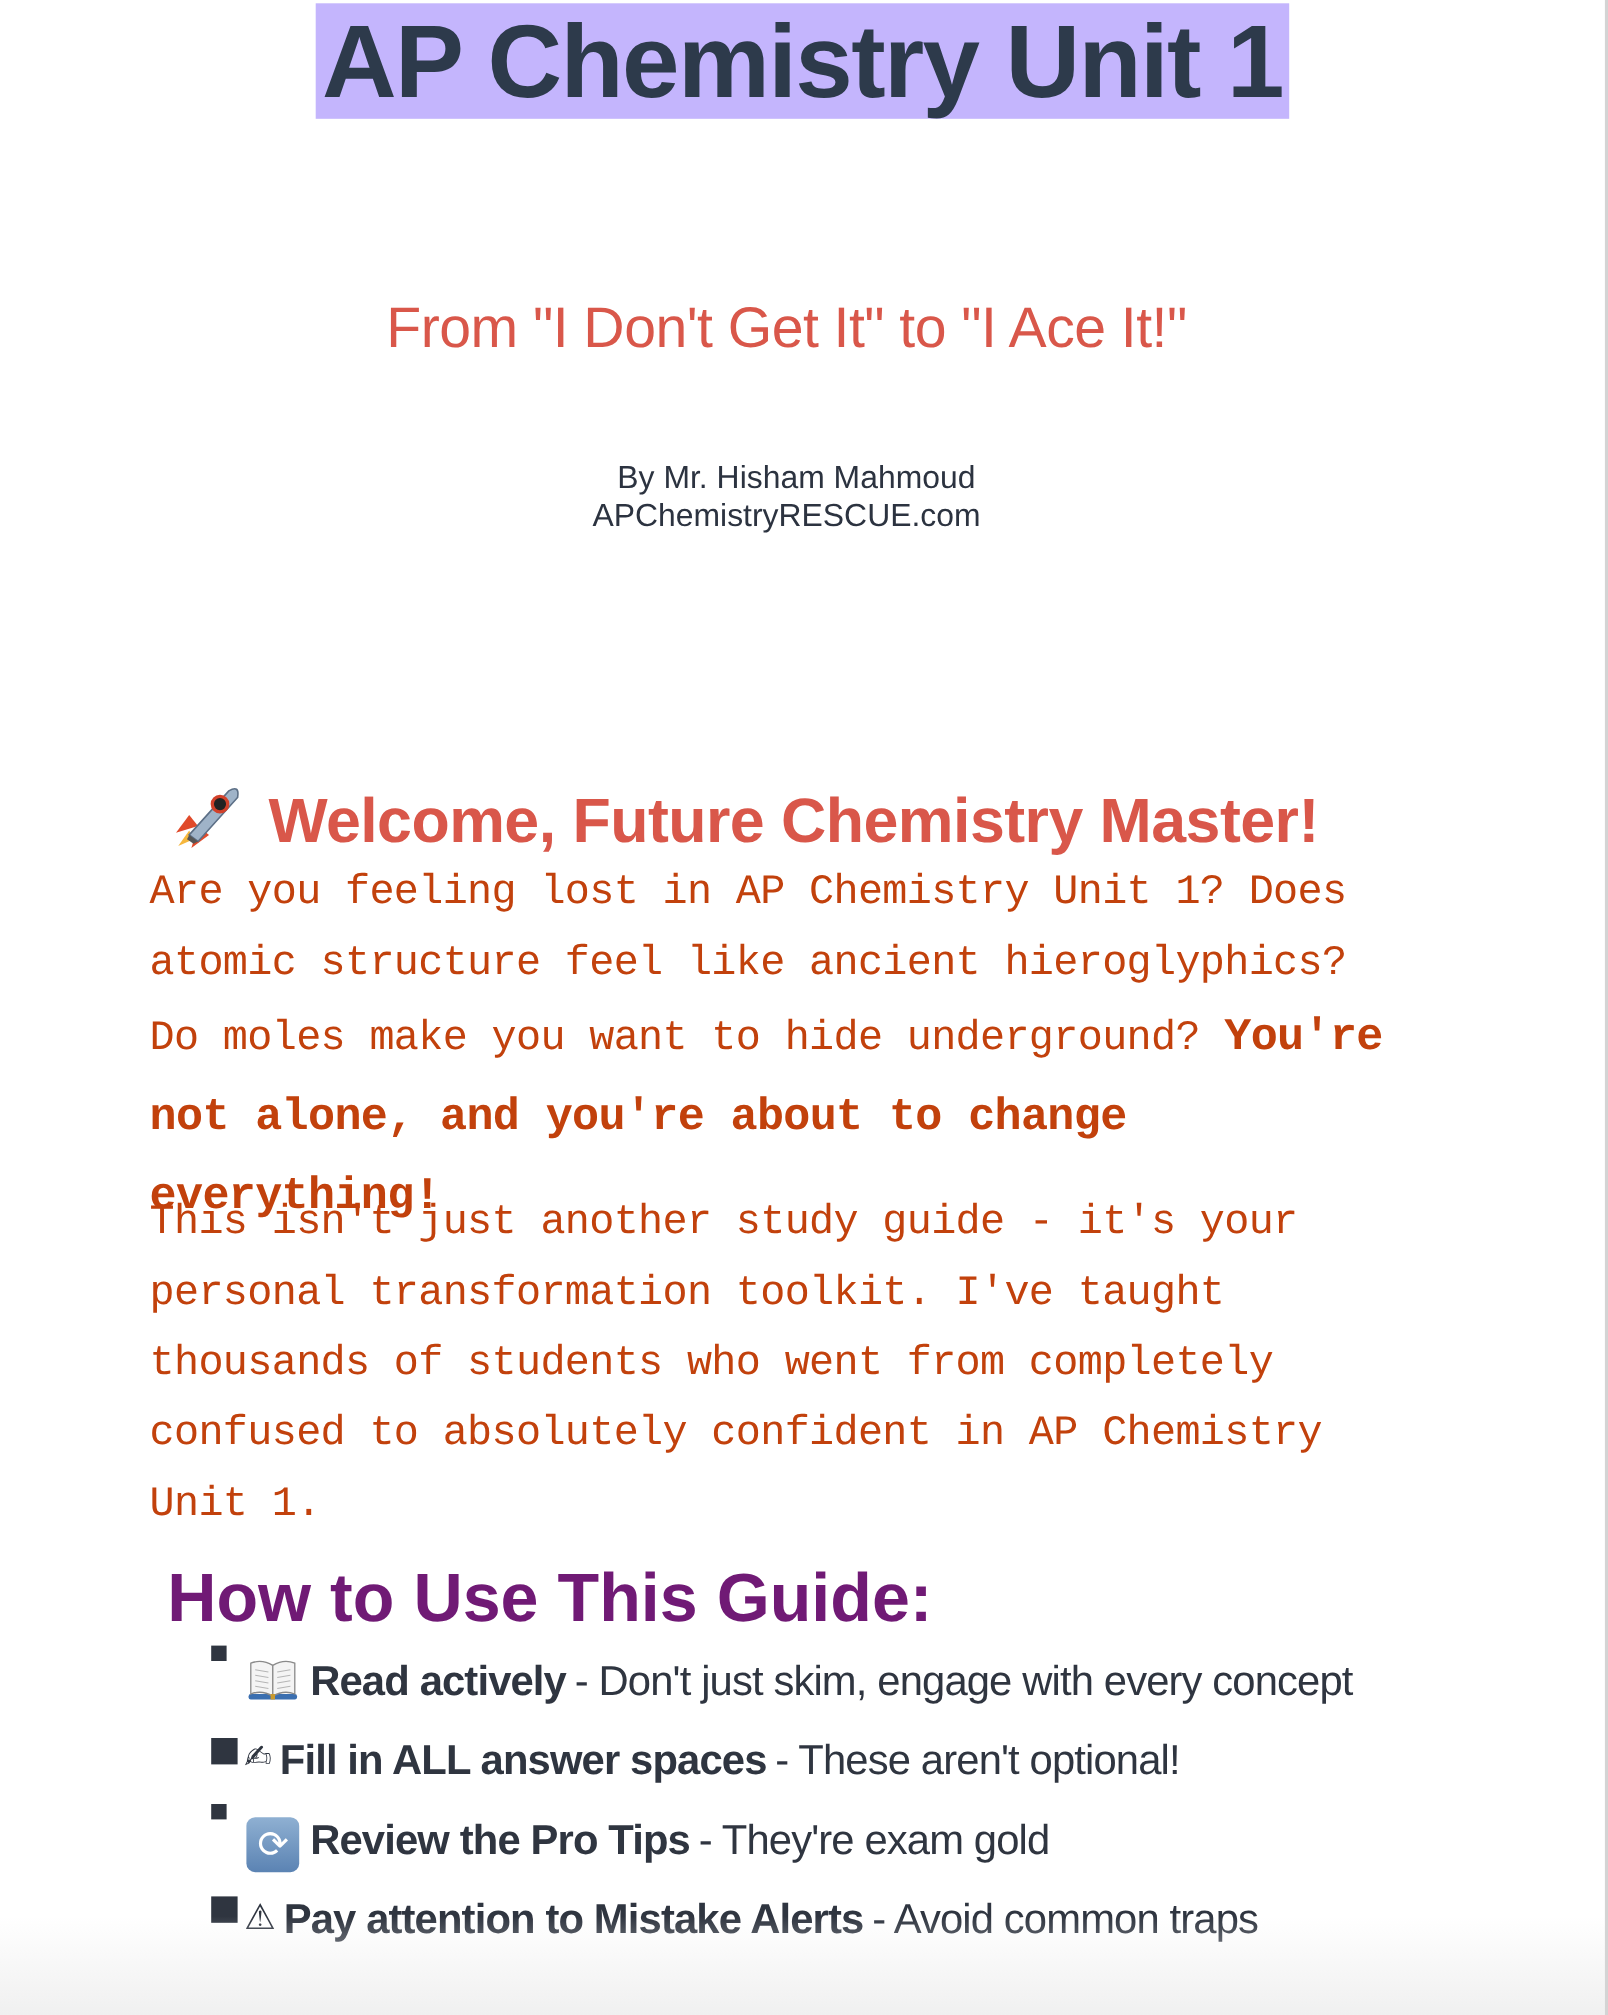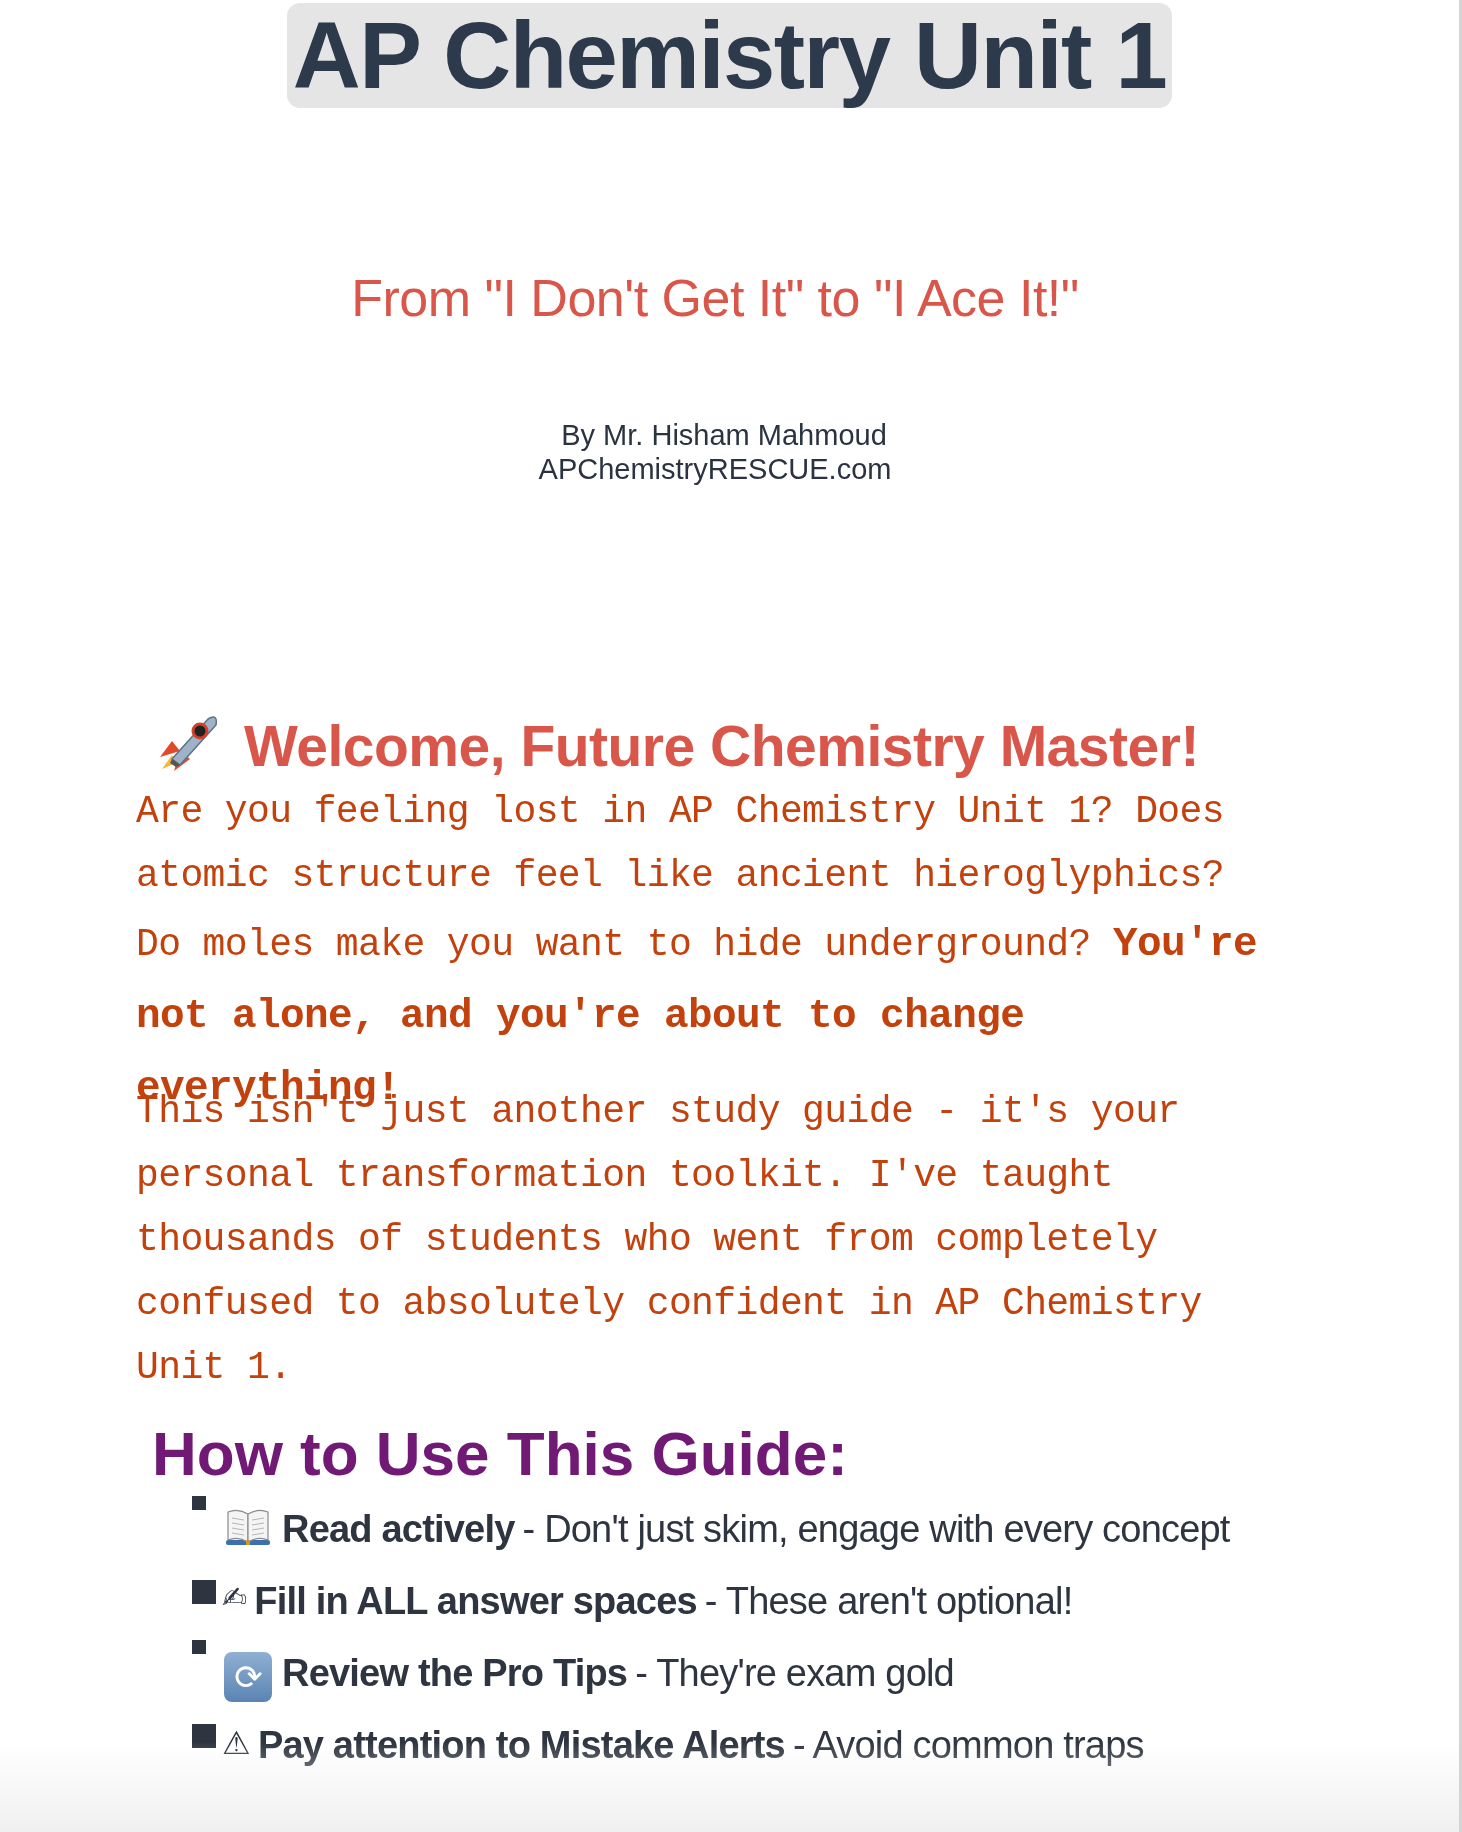--- a/index.html
+++ b/index.html
@@ -42,25 +42,24 @@
       text-align: center;
       margin: 0;
       padding-top: 0;
       line-height: 112px;
     }
     .title {
       font-size: 94px;
       font-weight: 700;
       color: #2d3a4b;
       letter-spacing: -1.5px;
-      background: #e5e5e5;
+      background: #c4b5fd;
       padding: 0 6px;
       -webkit-box-decoration-break: clone;
       box-decoration-break: clone;
-      border-radius: 13px;
     }
     .subtitle {
       position: absolute;
       top: 268px;
       left: 0;
       width: 1430px;
       text-align: center;
       font-size: 52px;
       color: #d9574a;
       letter-spacing: -0.5px;

